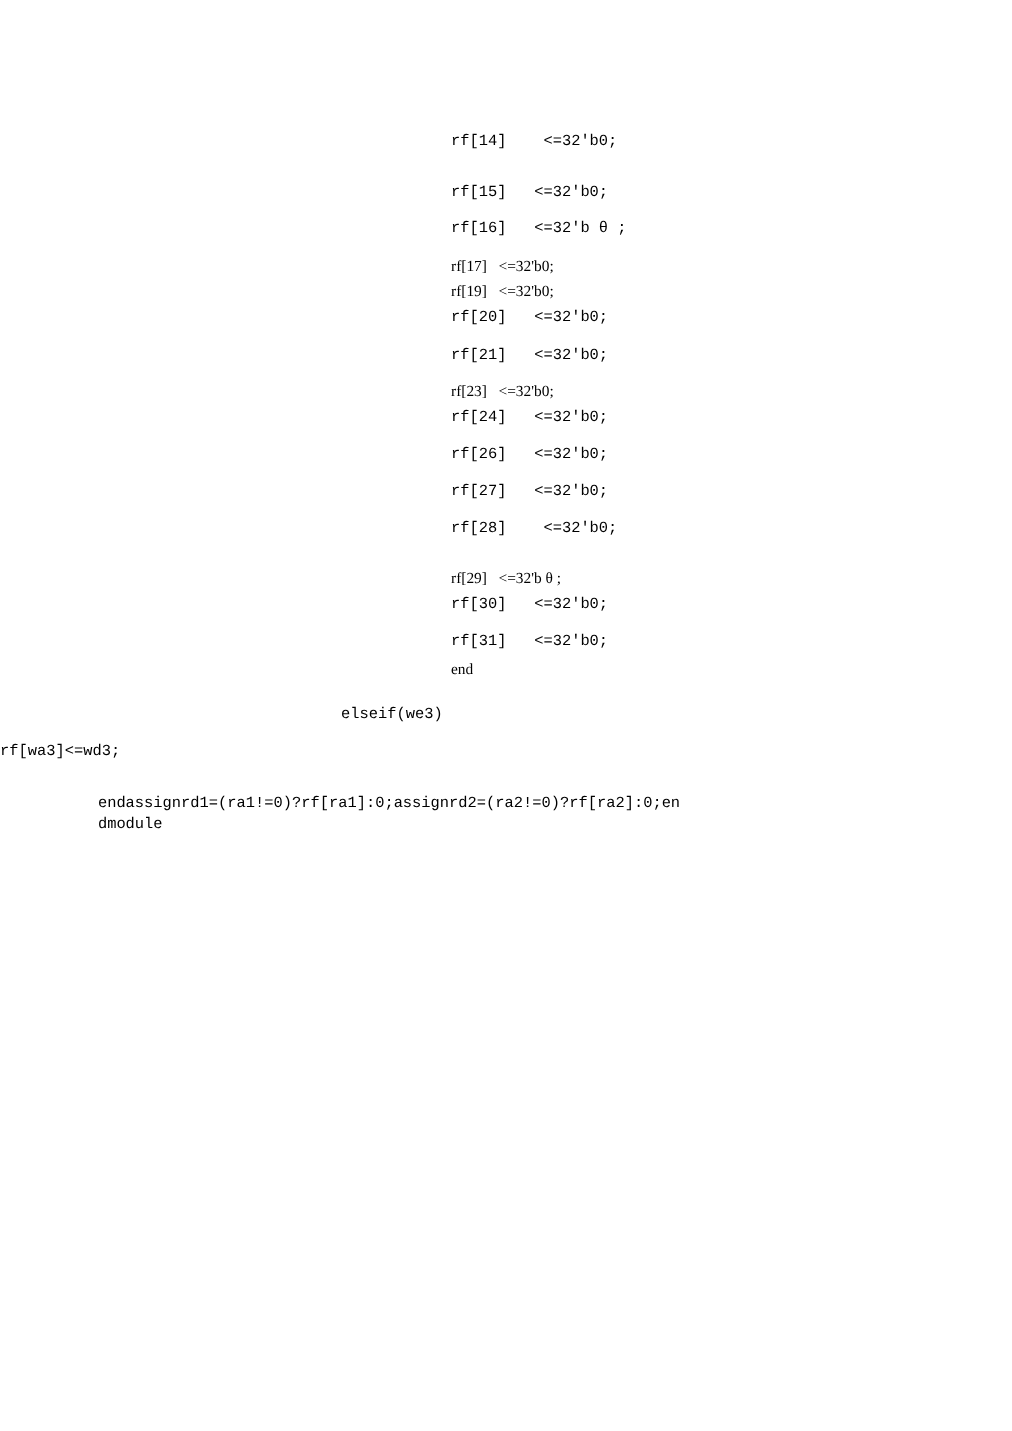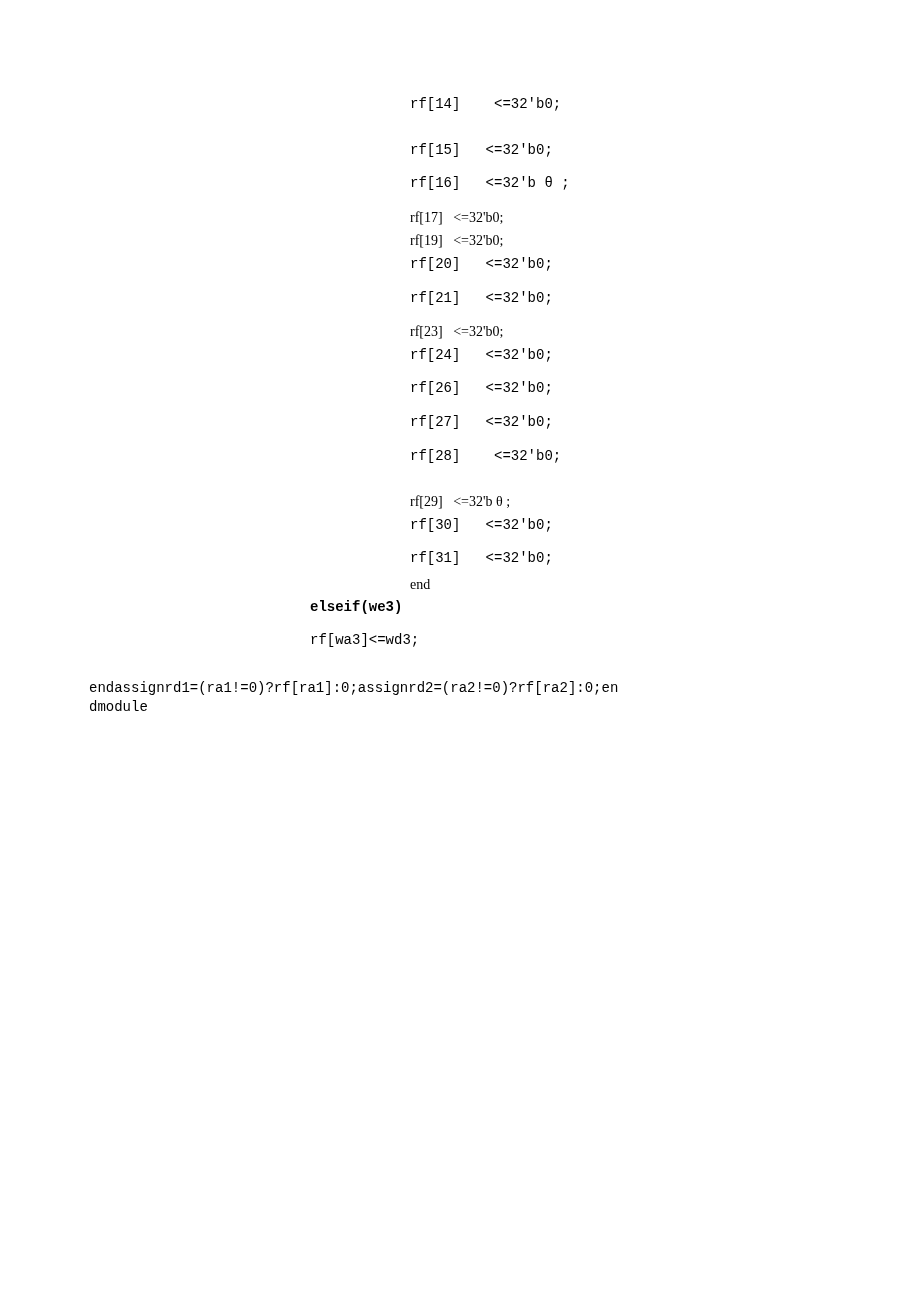--- a/index.html
+++ b/index.html
@@ -10,43 +10,41 @@
   }
   body {
     font-family: "Courier New", monospace;
     font-size: 14px;
     color: #000000;
     line-height: 1.4;
   }
   .page {
     width: 824px;
     min-height: 1301px;
-    padding-top: 95px;
+    padding-top: 120px;
     box-sizing: border-box;
   }
   .code-col {
     margin-left: 410px;
   }
   .code-line {
     white-space: pre;
   }
   .mb-large { margin-bottom: 26px; }
   .mb-med   { margin-bottom: 14px; }
   .mb-small { margin-bottom: 4px; font-family: Liberation Serif, serif;  }
   .mb-end   { margin-bottom: 6px;  }
 
   .elseif-line {
     margin-left: 310px;
-    margin-top: 2px;
+    margin-top: 20px;
     margin-bottom: 14px;
     white-space: pre;
-    font-weight: bold;
   }
   .rfwa-line {
-    margin-left: 310px;
     margin-bottom: 28px;
     white-space: pre;
   }
   .bottom-block {
     margin-left: 89px;
     margin-right: 200px;
     white-space: normal;
     word-break: break-all;
     line-height: 1.4;
   }

